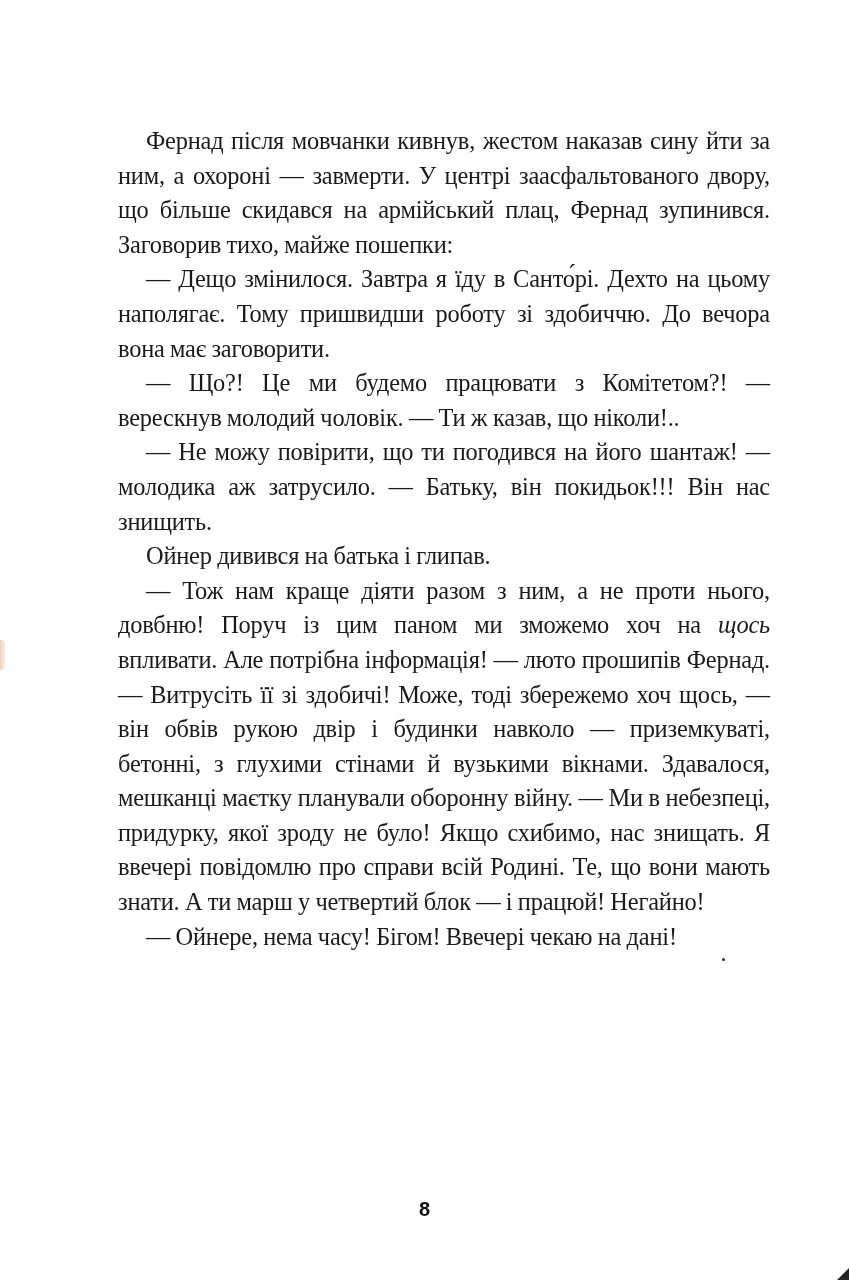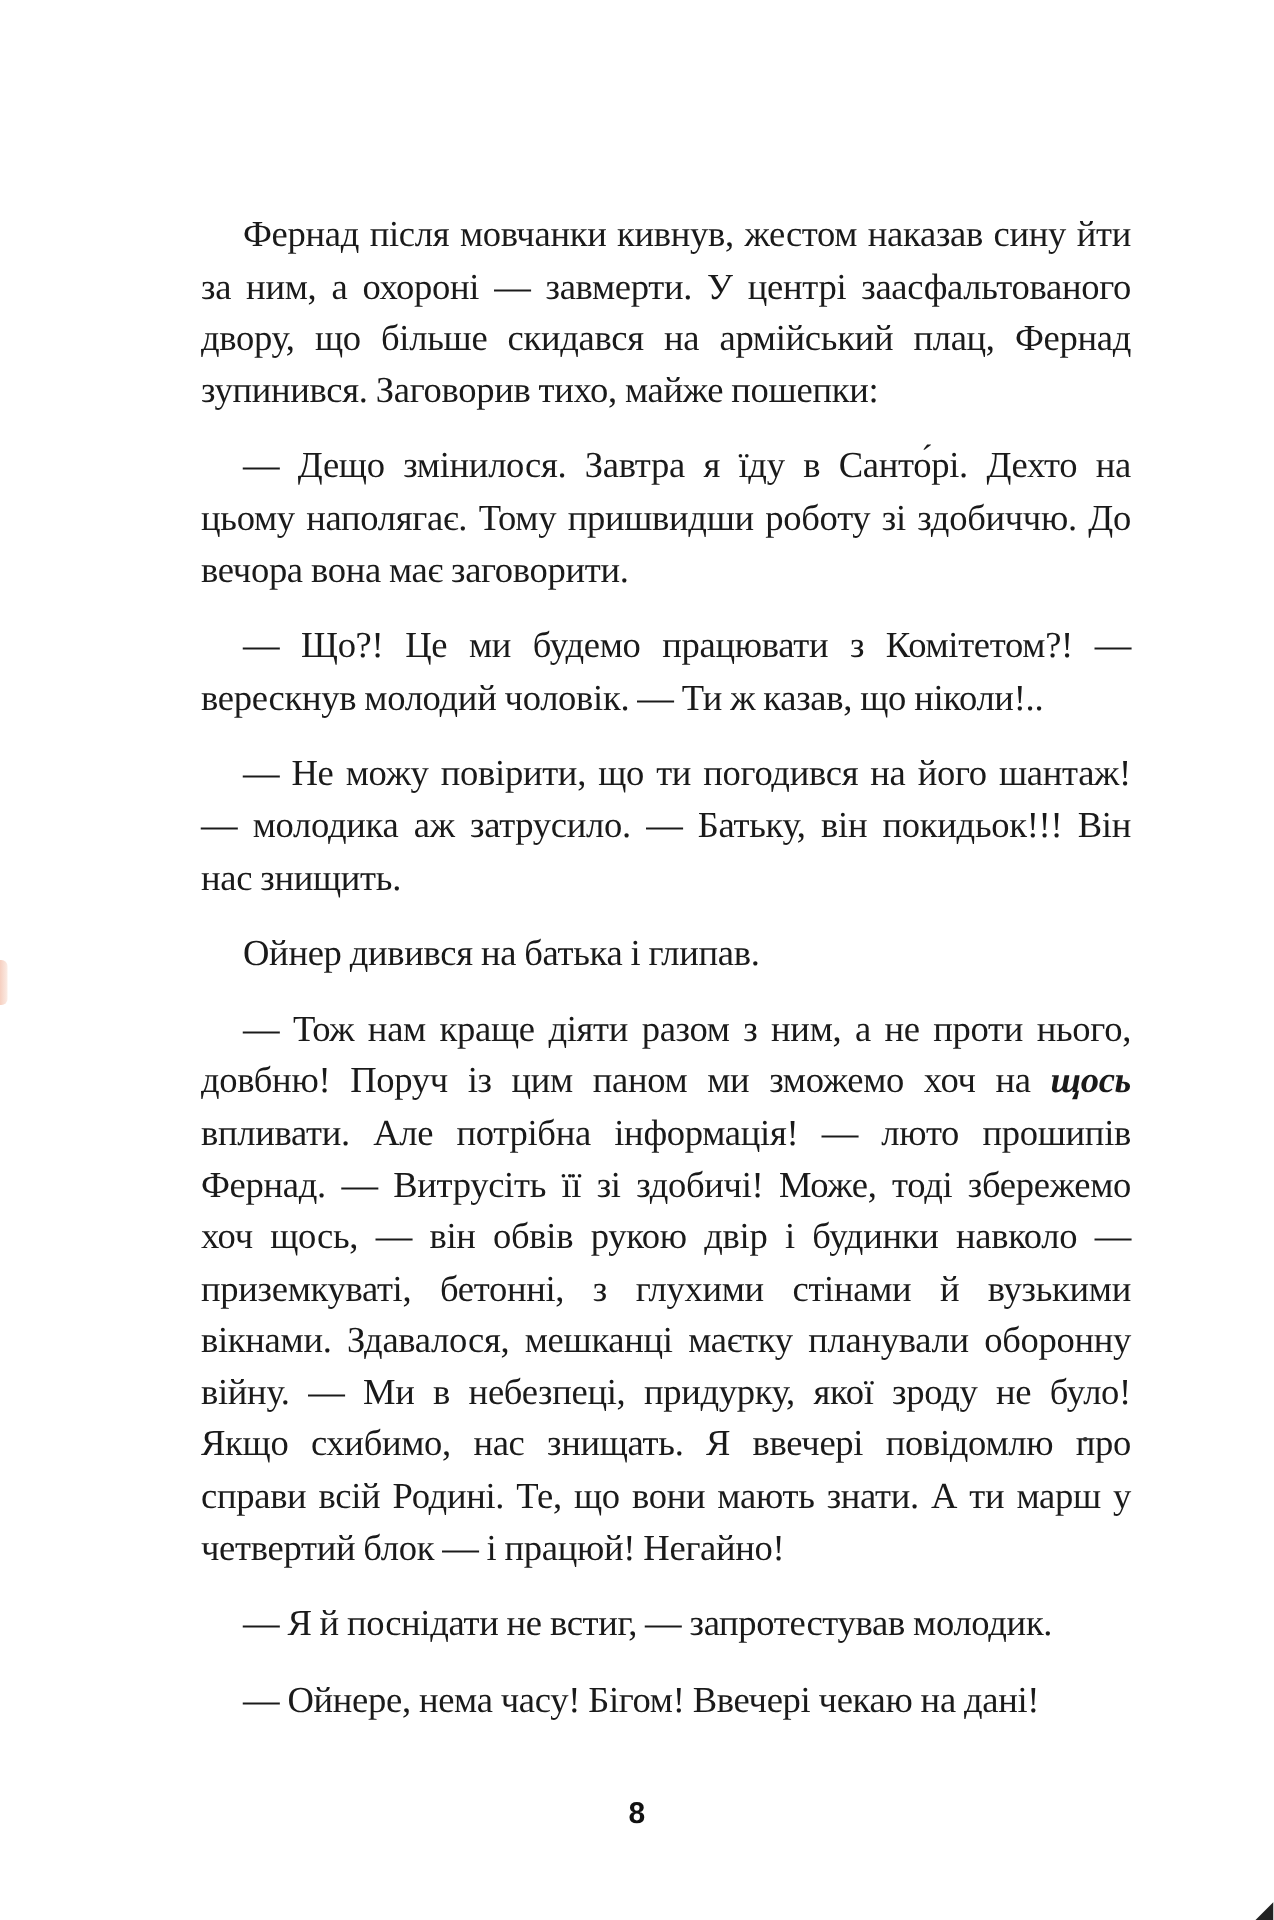--- a/index.html
+++ b/index.html
@@ -15,32 +15,31 @@
       font-family: "Liberation Serif", "DejaVu Serif", serif;
       color: #1a1a1a;
     }
     .page {
       position: absolute;
       left: 118px;
       top: 124px;
       width: 652px;
     }
     .para {
-      margin: 16px;
+      margin: 0;
       font-size: 24.4px;
       line-height: 34.6px;
       text-align: justify;
       text-indent: 28px;
       hyphens: manual;
       letter-spacing: -0.2px;
       word-spacing: -0.5px;
     }
     .para em {
       font-style: italic;
-      font-weight: bold;
     }
     .page-number {
       position: absolute;
       left: 0;
       width: 849px;
       top: 1198px;
       text-align: center;
       font-family: "Liberation Sans", "DejaVu Sans", sans-serif;
       font-weight: bold;
       font-size: 20px;
@@ -78,21 +77,20 @@
 
 <div class="edge-mark"></div>
 
 <main class="page">
   <p class="para">Фернад після мовчанки кивнув, жестом наказав сину йти за ним, а охороні — завмерти. У центрі заасфальтованого двору, що більше скидався на армійський плац, Фернад зупинився. Заговорив тихо, майже пошепки:</p>
   <p class="para">— Дещо змінилося. Завтра я їду в Санто́рі. Дехто на цьому наполягає. Тому пришвидши роботу зі здобиччю. До вечора вона має заговорити.</p>
   <p class="para">— Що?! Це ми будемо працювати з Комітетом?! — верескнув молодий чоловік. — Ти ж казав, що ніколи!..</p>
   <p class="para">— Не можу повірити, що ти погодився на його шантаж! — молодика аж затрусило. — Батьку, він покидьок!!! Він нас знищить.</p>
   <p class="para">Ойнер дивився на батька і глипав.</p>
   <p class="para">— Тож нам краще діяти разом з ним, а не проти нього, довбню! Поруч із цим паном ми зможемо хоч на <em>щось</em> впливати. Але потрібна інформація! — люто прошипів Фернад. — Витрусіть її зі здобичі! Може, тоді збережемо хоч щось, — він обвів рукою двір і будинки навколо — приземкуваті, бетонні, з глухими стінами й вузькими вікнами. Здавалося, мешканці маєтку планували оборонну війну. — Ми в небезпеці, придурку, якої зроду не було! Якщо схибимо, нас знищать. Я ввечері повідомлю про справи всій Родині. Те, що вони мають знати. А ти марш у четвертий блок — і працюй! Негайно!</p>
-  <p class="para">— Я й поснідати не встиг, — запротестував молодик.</p>
   <p class="para">— Ойнере, нема часу! Бігом! Ввечері чекаю на дані!</p>
 
 </main>
 
 <span class="speck" style="left:722px; top:958px;"></span>
 
 <div class="page-number">8</div>
 
 <div class="corner-mark"></div>
 

